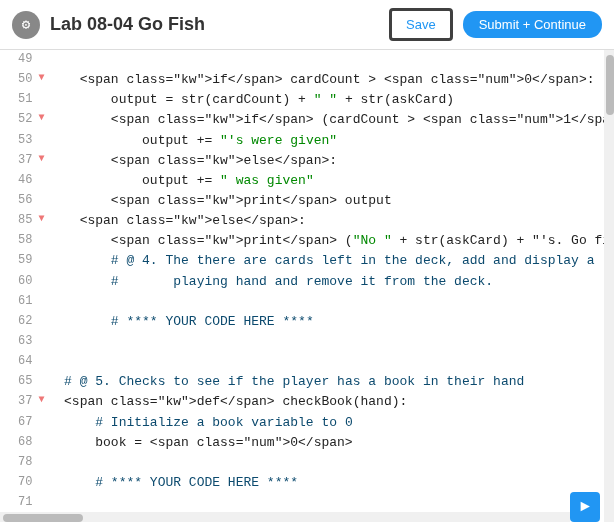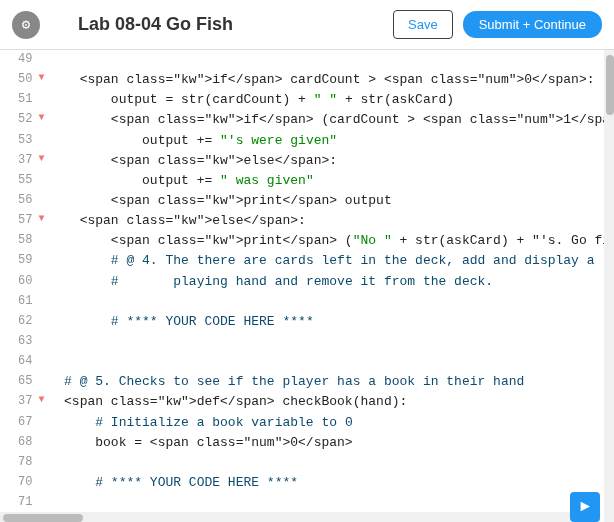--- a/index.html
+++ b/index.html
@@ -33,24 +33,23 @@
       font-size: 14px;
       cursor: pointer;
       flex-shrink: 0;
     }
     #lab-title {
       font-family: Arial, sans-serif;
       font-size: 18px;
       font-weight: bold;
       color: #333;
       flex: 1;
-      margin-left: 28px;
     }
     #save-btn {
-      border: 1px solid #404040;
+      border: 3px solid #404040;
       background: #fff;
       color: #2196F3;
       padding: 6px 14px;
       border-radius: 4px;
       font-size: 13px;
       cursor: pointer;
       font-family: Arial, sans-serif;
     }
     #submit-btn {
       background: #2196F3;
@@ -222,31 +221,31 @@
             <td class="line-num">53</td>
             <td class="line-arrow"></td>
             <td class="line-code">            output += <span class="st">"'s were given"</span></td>
           </tr>
           <tr>
             <td class="line-num">37</td>
             <td class="line-arrow" style="color: rgb(238, 119, 119);">▼</td>
             <td class="line-code">        &lt;span class="kw"&gt;else&lt;/span&gt;:</td>
           </tr>
           <tr>
-            <td class="line-num">55</td>
+            <td class="line-num">46</td>
             <td class="line-arrow"></td>
             <td class="line-code">            output += <span class="st">" was given"</span></td>
           </tr>
           <tr>
             <td class="line-num">56</td>
             <td class="line-arrow"></td>
             <td class="line-code">        &lt;span class="kw"&gt;print&lt;/span&gt; output</td>
           </tr>
           <tr>
-            <td class="line-num">57</td>
+            <td class="line-num">85</td>
             <td class="line-arrow" style="color: rgb(238, 119, 119);">▼</td>
             <td class="line-code">    &lt;span class="kw"&gt;else&lt;/span&gt;:</td>
           </tr>
           <tr>
             <td class="line-num">58</td>
             <td class="line-arrow"></td>
             <td class="line-code">        &lt;span class="kw"&gt;print&lt;/span&gt; (<span class="st">"No "</span> + str(askCard) + "'s. Go fish.")</td>
           </tr>
           <tr>
             <td class="line-num">59</td>

